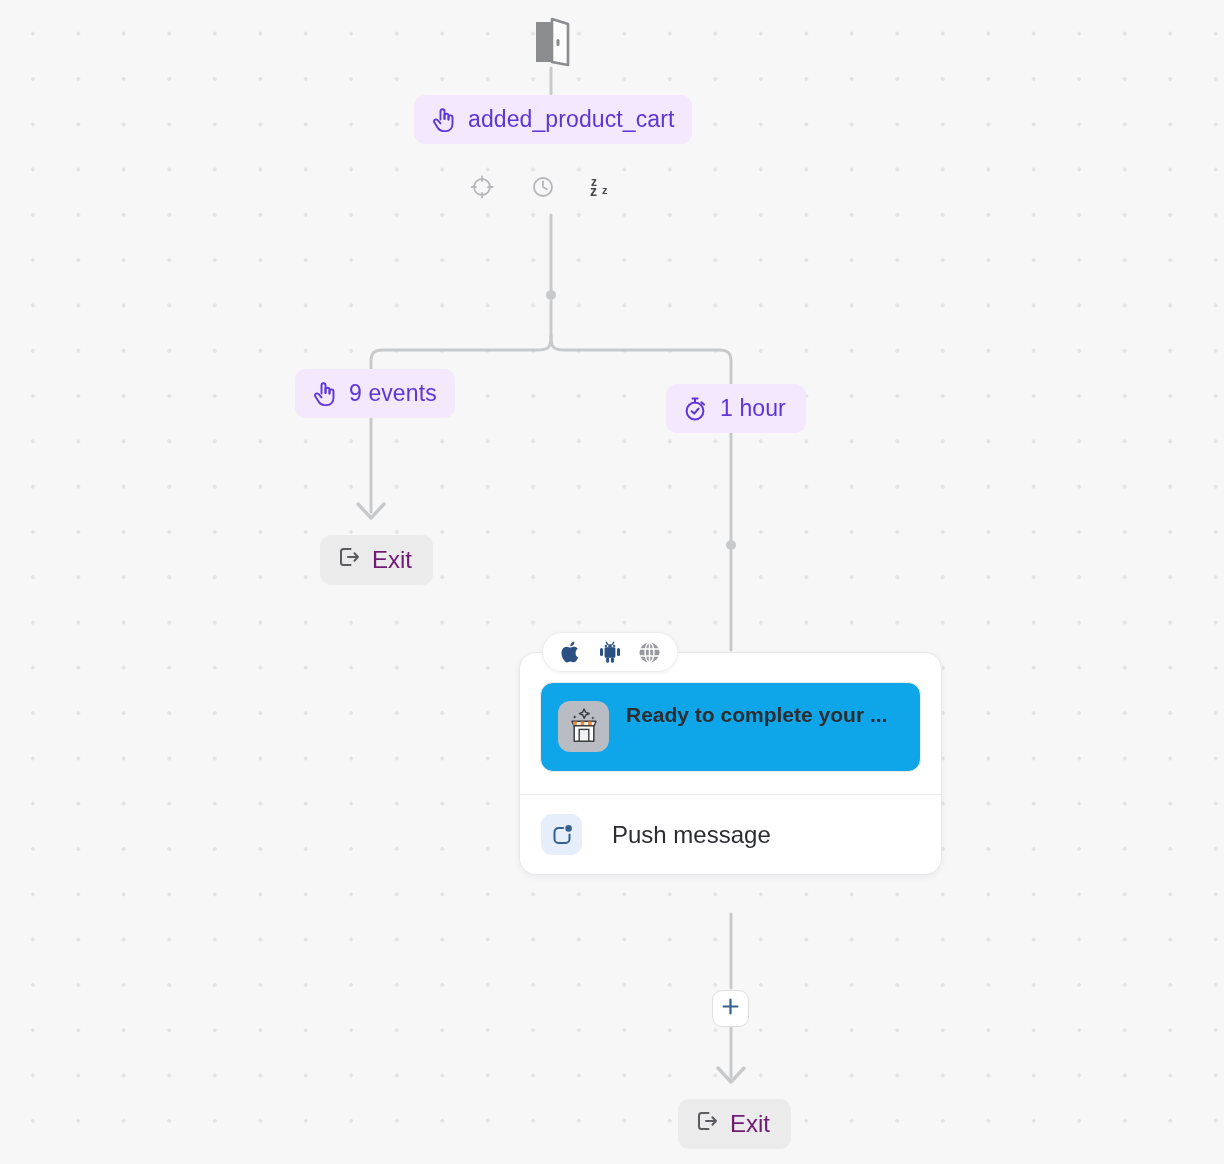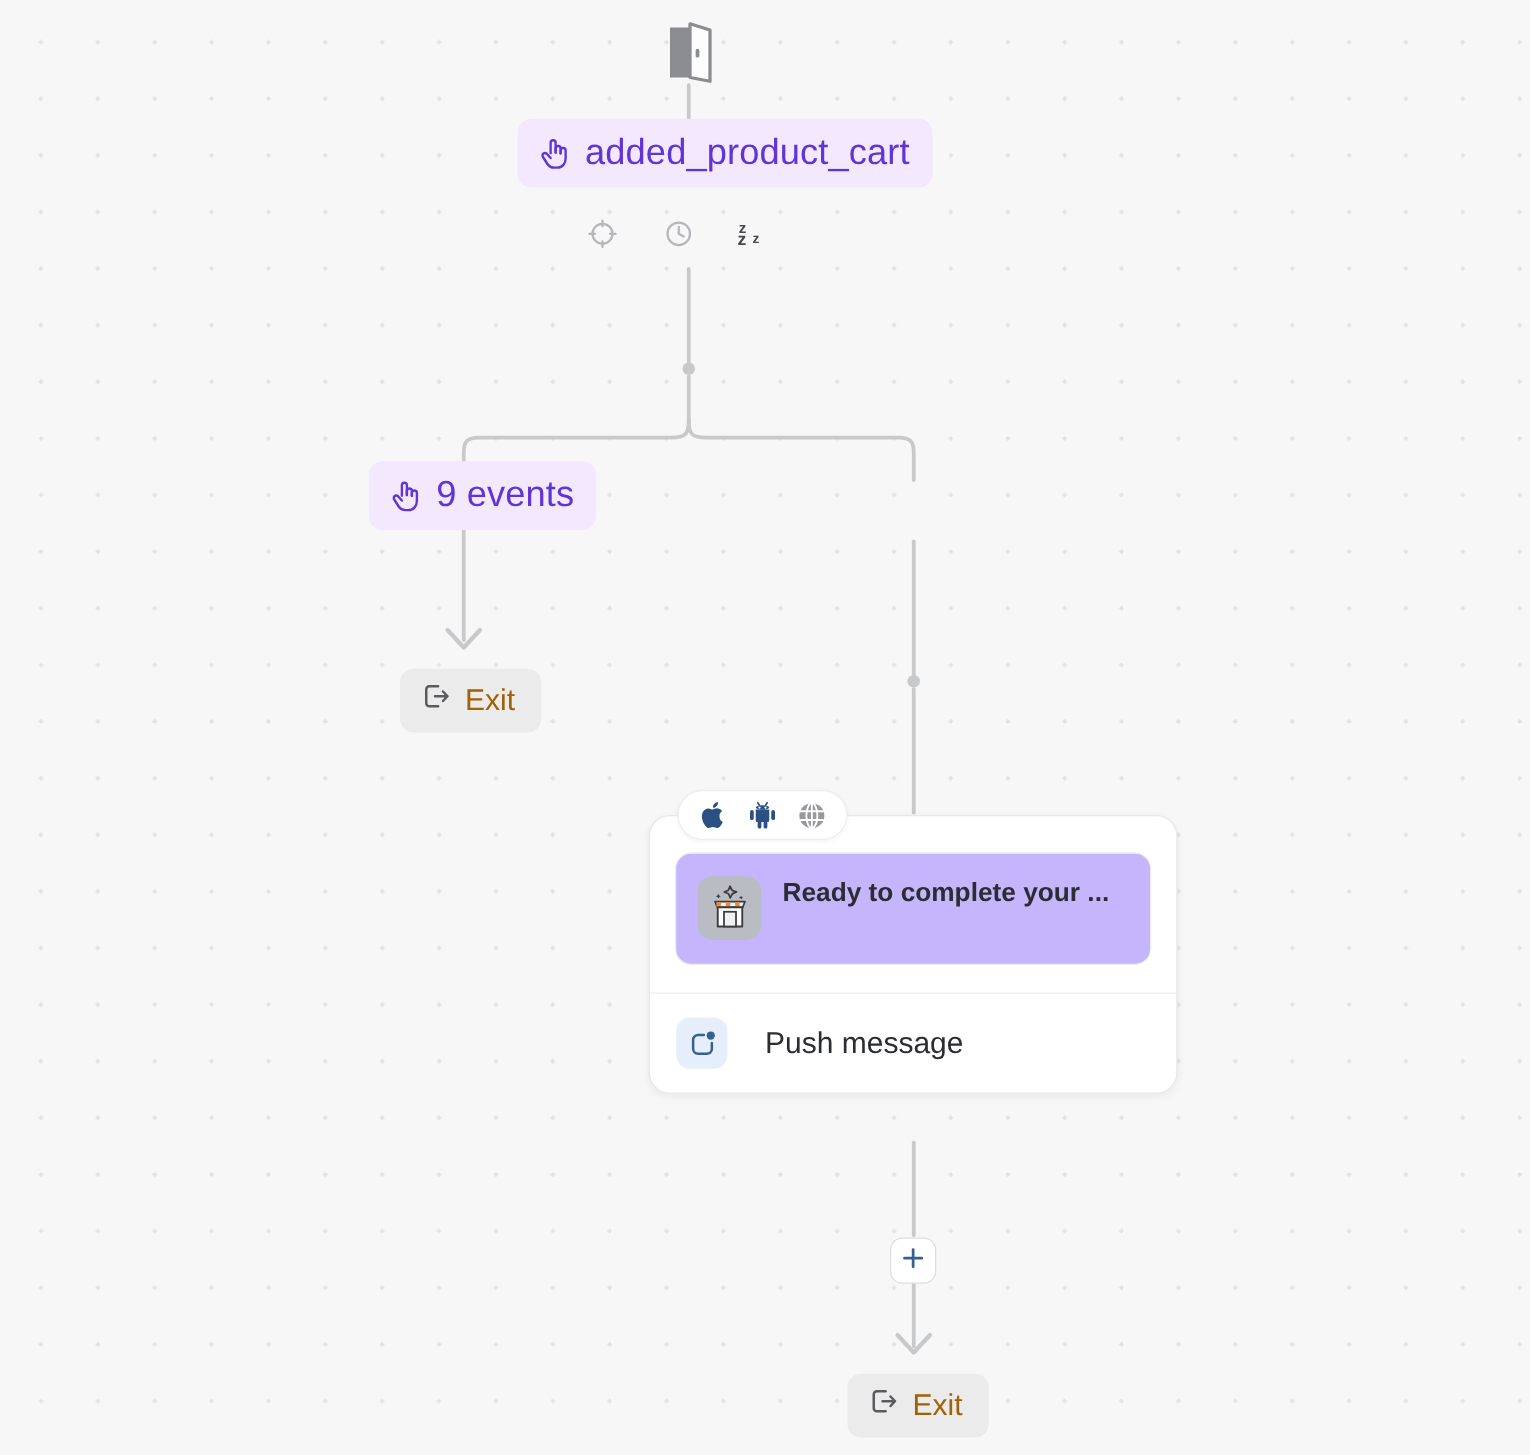--- a/index.html
+++ b/index.html
@@ -24,21 +24,21 @@
   
   .entry-icon { left: 532px; top: 17px; width: 40px; height: 50px; }
 
   
   .pill {
     display: inline-flex; align-items: center; gap: 12px;
     background: #f3e8fd;
     border-radius: 11px;
     padding: 11px 18px 11px 16px;
     color: #6035d8;
-    font-size: 29px;
+    font-size: 23px;
     letter-spacing: .1px;
     white-space: nowrap;
   }
   .pill .ic { display: flex; align-items: center; justify-content: center; flex: none; }
   #pill-trigger { left: 414px; top: 95px; }
   #pill-events  { left: 295px; top: 369px; }
   #pill-hour    { left: 666px; top: 384px; }
   #pill-hour .pill { font-size: 23px; padding: 11px 20px 11px 16px; }
 
   
@@ -47,21 +47,21 @@
     display: flex; align-items: center; gap: 29px;
   }
   .statusrow .sic { display: flex; align-items: center; justify-content: center; width: 32px; height: 32px; }
 
   
   .exit {
     display: inline-flex; align-items: center; gap: 11px;
     background: #ebebec;
     border-radius: 11px;
     padding: 10px 21px 10px 17px;
-    color: #a16207;
+    color: #701a75;
     font-size: 24px;
     white-space: nowrap;
   }
   #exit-left   { left: 320px; top: 535px; }
   #exit-bottom { left: 678px; top: 1099px; }
 
   
   #push-card {
     left: 519px; top: 652px;
     width: 423px;
@@ -77,21 +77,21 @@
     border: 1px solid #eeeef0;
     border-radius: 22px;
     padding: 6px 15px;
     box-shadow: 0 1px 4px rgba(16,18,30,.06);
   }
   .platform-badges .pb { display: flex; align-items: center; justify-content: center; width: 26px; height: 26px; }
 
   .preview-body { padding: 29px 20px 22px 20px; }
   .preview {
     display: flex; gap: 17px; align-items: flex-start;
-    background: #c4b5fd;
+    background: #0ea5e9;
     border: 1px solid #ececee;
     border-radius: 13px;
     padding: 18px 16px 19px 17px;
   }
   .preview-thumb {
     flex: none; width: 51px; height: 51px;
     border-radius: 12px; background: #b9bcc3;
     display: flex; align-items: center; justify-content: center;
     overflow: hidden;
   }
@@ -210,20 +210,33 @@
         <svg width="26" height="27" viewBox="0 0 26 27" xmlns="http://www.w3.org/2000/svg" fill="none" stroke="#6035d8" stroke-width="1.9" stroke-linecap="round" stroke-linejoin="round">
           <path d="M10.5 13.5 V5.2 a2 2 0 0 1 4 0 V13"></path>
           <path d="M14.5 13 V9.8 a2 2 0 0 1 4 0 V13.6"></path>
           <path d="M18.5 13.6 V11.4 a2 2 0 0 1 4 0 V17.5 c0 4.3-2.6 7.6-6.6 7.6 h-2.6 c-2.6 0-4.3-1.2-5.6-3.3 L4.4 16.6 a2 2 0 0 1 3.2-2.4 l2.9 3.2"></path>
         </svg>
       </span>
       <span>9 events</span>
     </div>
   </div>
 
+  <div class="node" id="pill-hour">
+    <div class="pill">
+      <span class="ic">
+        <svg width="26" height="26" viewBox="0 0 26 26" xmlns="http://www.w3.org/2000/svg" fill="none" stroke="#6035d8" stroke-width="2" stroke-linecap="round" stroke-linejoin="round">
+          <circle cx="13" cy="15" r="8.4"></circle>
+          <path d="M10.4 2.6 h5.2 M13 2.6 V6.5"></path>
+          <path d="M19.4 6.2 l2.6 2.4"></path>
+          <path d="M9.6 15.2 l2.6 2.4 l4.4-5.1"></path>
+        </svg>
+      </span>
+      <span>1 hour</span>
+    </div>
+  </div>
 
   <div class="node" id="exit-left">
     <div class="exit">
       <span class="ic">
         <svg width="24" height="24" viewBox="0 0 24 24" xmlns="http://www.w3.org/2000/svg" fill="none" stroke="#5a5b5f" stroke-width="2" stroke-linecap="round" stroke-linejoin="round">
           <path d="M13.5 4 H6.5 a2.5 2.5 0 0 0-2.5 2.5 v11 A2.5 2.5 0 0 0 6.5 20 h7"></path>
           <path d="M11 12 H21 M17.4 8.2 L21 12 L17.4 15.8"></path>
         </svg>
       </span>
       <span>Exit</span>

